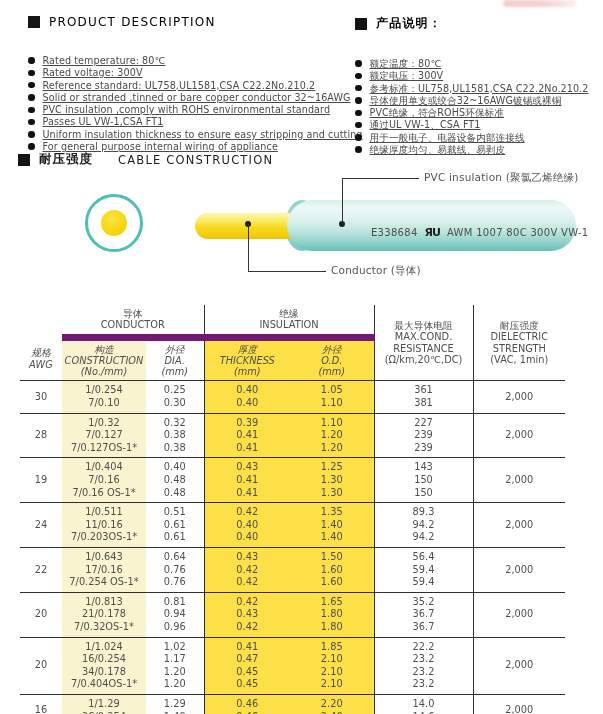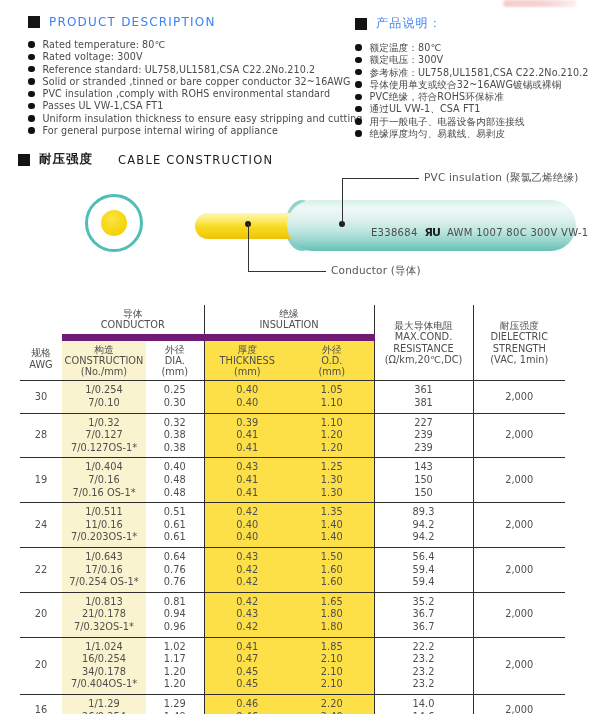--- a/index.html
+++ b/index.html
@@ -4,28 +4,28 @@
 <style>
   html,body { margin:0; padding:0; background:#fff; }
   .page {
     position:relative; width:603px; height:714px; background:#ffffff;
     overflow:hidden; font-family:"DejaVu Sans","Liberation Sans",sans-serif;
     color:#4a4a4a;
   }
   
   .sec-title { display:flex; align-items:center; gap:9px; }
   .sq { width:12px; height:12px; background:#141414; flex:0 0 auto; }
-  .sec-title .t { font-size:12px; color:#3b82f6; letter-spacing:1.2px; }
+  .sec-title .t { font-size:12px; color:#000000; letter-spacing:1.2px; }
   .sec-title .t-zh { font-size:12.5px; color:#1c1c1c; font-weight:bold; letter-spacing:1px; }
   .sec-title .t-en { font-size:11.5px; color:#1c1c1c; letter-spacing:1.2px; margin-left:16px; }
 
   
   .col-desc { position:absolute; left:28px; top:15px; width:315px; }
   .col-notes { position:absolute; left:355px; top:15px; width:245px; }
-  .bullets { margin-top:10px; }
+  .bullets { margin-top:26px;text-decoration:underline; }
   .b-row { display:flex; align-items:flex-start; height:12.3px; }
   .dot { width:6.5px; height:6.5px; border-radius:50%; background:#111; margin:2.4px 8px 0 0; flex:0 0 auto; }
   .b-tx { font-size:9.6px; line-height:11.5px; color:#4a4a4a; letter-spacing:0.1px; white-space:nowrap; }
 
   
   .cons-title { position:absolute; left:18px; top:151px; }
   .smudge { position:absolute; left:503px; top:0; width:74px; height:7px; border-radius:4px;
     background:linear-gradient(90deg, rgba(233,128,128,.40), rgba(224,96,96,.28) 55%, rgba(233,128,128,.12));
     filter:blur(1.1px); }
 
@@ -48,21 +48,21 @@
   .callout-line { position:absolute; background:#333; }
   .callout-dot { position:absolute; width:6px; height:6px; border-radius:50%; background:#1e1e1e; }
   .callout-label { position:absolute; font-size:10.5px; color:#555; letter-spacing:0.2px; white-space:nowrap; }
 
   
   table.spec { position:absolute; left:20px; top:305px; width:545px; border-collapse:collapse;
     table-layout:fixed; font-size:9.8px; color:#4e4e4e; }
   .spec th, .spec td { font-weight:normal; text-align:center; vertical-align:middle;
     white-space:pre-line; padding:0; }
   .spec thead th { line-height:11.3px; padding:3px 0; }
-  .spec thead tr.cols th { border-bottom:1.8px solid #2f2f2f; }
+  .spec thead tr.cols th { border-bottom:1.8px solid #2f2f2f;font-style:italic; }
   .bd-r { border-right:1.2px solid #2f2f2f; }
   .ln-b { border-bottom:7px solid #701a75; }
   .spec tbody tr { border-bottom:1.8px solid #2f2f2f; }
   .spec tbody td { padding:3px 0; line-height:12.6px; }
   .c-constr { background:#faf3cf; }
   .c-thick, .c-od { background:#fde047; }
 </style>
 </head>
 <body>
 
@@ -107,21 +107,21 @@
         <div class="b-row">
           <span class="dot"></span>
           <span class="b-tx">For general purpose internal wiring of appliance</span>
         </div>
       </div>
   </div>
 
   <div class="col-notes">
     <div class="sec-title">
       <span class="sq"></span>
-      <span class="t" style="font-weight:normal;">产品说明：</span>
+      <span class="t" style="font-weight:bold;">产品说明：</span>
     </div>
     <div class="bullets">
         <div class="b-row">
           <span class="dot"></span>
           <span class="b-tx">额定温度：80℃</span>
         </div>
         <div class="b-row">
           <span class="dot"></span>
           <span class="b-tx">额定电压：300V</span>
         </div>

